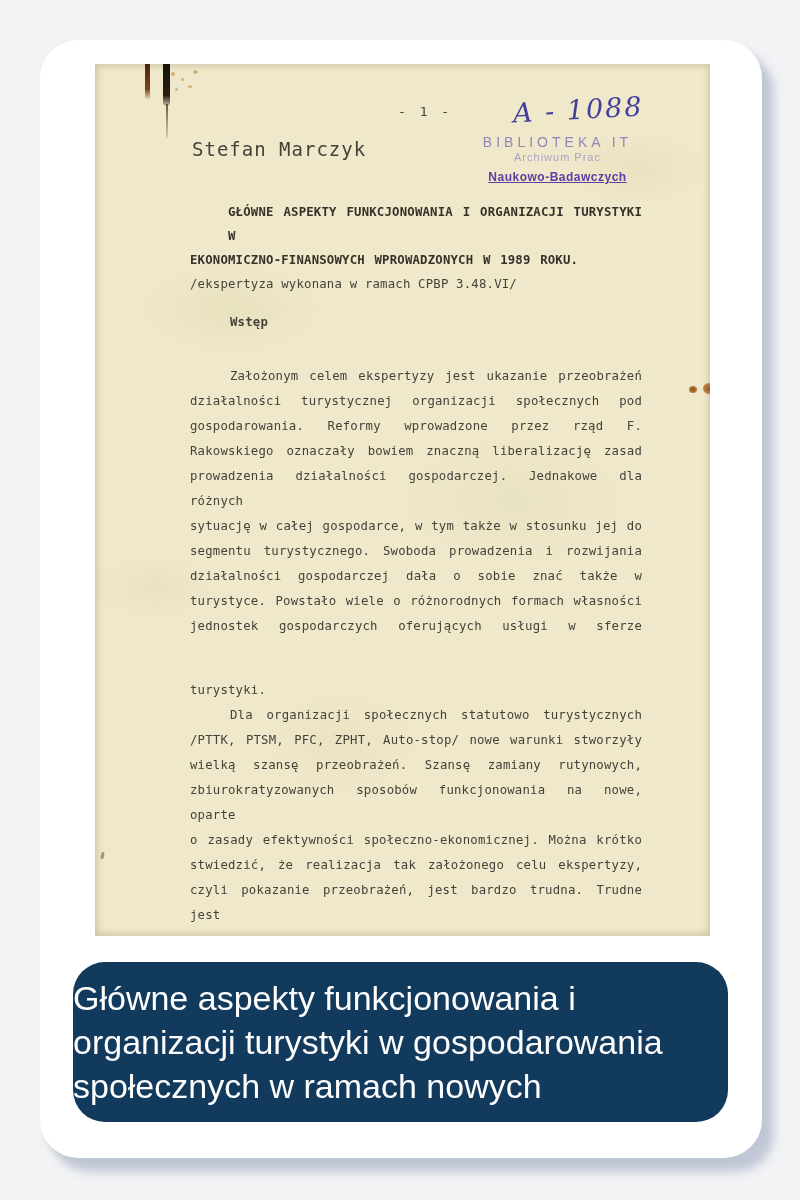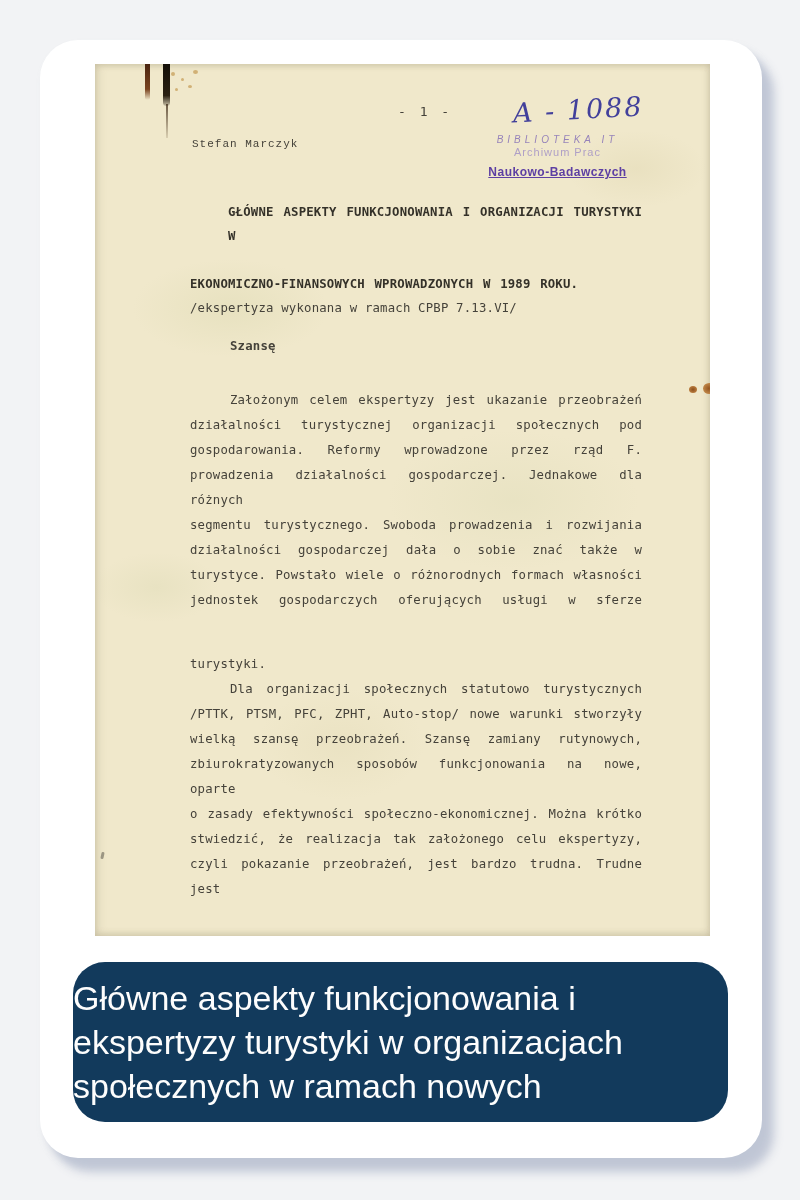--- a/index.html
+++ b/index.html
@@ -70,40 +70,40 @@
   .pageno {
     position: absolute; left: 303px; top: 40px;
     font-size: 13px; letter-spacing: 3px; color: #45423a;
   }
   .handwriting {
     position: absolute; left: 418px; top: 30px;
     font-family: "DejaVu Serif", serif; font-style: italic;
     font-size: 27px; color: #42409b; transform: rotate(-3deg);
     letter-spacing: 2px;
   }
-  .author { position: absolute; left: 97px; top: 74px; font-size: 11px; letter-spacing: 1px; font-family: Liberation Mono, monospace; }
+  .author { position: absolute; left: 97px; top: 74px; font-size: 19px; letter-spacing: 1px; }
   .stamp {
     position: absolute; left: 365px; top: 70px; width: 195px;
     text-align: center; font-family: "Liberation Sans", sans-serif;
   }
-  .stamp-l1 { font-size: 10px; letter-spacing: 4px; color: #8d79b8; opacity: 0.9; font-style: italic; }
+  .stamp-l1 { font-size: 14px; letter-spacing: 4px; color: #8d79b8; opacity: 0.9; }
   .stamp-l2 { font-size: 11px;  letter-spacing: 1px; color: #a493c6; opacity: 0.85; margin-top: 1px; }
   .stamp-l3 { font-size: 12px; font-weight: bold; letter-spacing: 0.5px; color: #5d3fa3;
               text-decoration: underline; margin-top: 7px; }
   
   .text-block {
     position: absolute; left: 95px; top: 136px; width: 452px;
     font-size: 12.3px; letter-spacing: 0.2px;
   }
   .title-line {
     font-weight: bold; color: #343129; line-height: 24px;
     text-align: justify; text-align-last: justify; word-spacing: 2px;
   }
   .title-line.indent { padding-left: 38px; }
-  .title-line.left-end { text-align: right; text-align-last: left; margin-top: 24px; }
+  .title-line.left-end { text-align: right; text-align-last: left; }
   .subtitle { line-height: 24px; color: #45423a; }
   .section-heading { margin-top: 14px; line-height: 24px; padding-left: 40px; font-weight: 600; }
   .body-lines { margin-top: 30px; }
   .tline {
     line-height: 25px; text-align: justify; text-align-last: justify; word-spacing: 1px;
     white-space: normal;
   }
   .tline.first { padding-left: 40px; }
   .tline.end { text-align-last: left; margin-top: 39px; }
   
@@ -150,45 +150,47 @@
     <div class="stamp">
       <div class="stamp-l1">BIBLIOTEKA IT</div>
       <div class="stamp-l2">Archiwum Prac</div>
       <div class="stamp-l3">Naukowo-Badawczych</div>
     </div>
 
     <div class="text-block">
       <div class="title-line indent">GŁÓWNE ASPEKTY FUNKCJONOWANIA I ORGANIZACJI TURYSTYKI W</div>
       <div class="title-line left-end">EKONOMICZNO-FINANSOWYCH WPROWADZONYCH W 1989 ROKU.</div>
 
-      <div class="subtitle">/ekspertyza wykonana w ramach CPBP 7.13.VI/</div>
+      <div class="subtitle">/ekspertyza wykonana w ramach CPBP 3.48.VI/</div>
 
-      <div class="section-heading">Szansę</div>
+      <div class="section-heading">Wstęp</div>
 
       <div class="body-lines">
           <div class="tline first">Założonym celem ekspertyzy jest ukazanie przeobrażeń</div>
           <div class="tline">działalności turystycznej organizacji społecznych pod</div>
           <div class="tline">gospodarowania. Reformy wprowadzone przez rząd F.</div>
+          <div class="tline">Rakowskiego oznaczały bowiem znaczną liberalizację zasad</div>
           <div class="tline">prowadzenia działalności gospodarczej. Jednakowe dla różnych</div>
+          <div class="tline">sytuację w całej gospodarce, w tym także w stosunku jej do</div>
           <div class="tline">segmentu turystycznego. Swoboda prowadzenia i rozwijania</div>
           <div class="tline">działalności gospodarczej dała o sobie znać także w</div>
           <div class="tline">turystyce. Powstało wiele o różnorodnych formach własności</div>
           <div class="tline">jednostek gospodarczych oferujących usługi w sferze</div>
           <div class="tline end">turystyki.</div>
           <div class="tline first">Dla organizacji społecznych statutowo turystycznych</div>
           <div class="tline">/PTTK, PTSM, PFC, ZPHT, Auto-stop/ nowe warunki stworzyły</div>
           <div class="tline">wielką szansę przeobrażeń. Szansę zamiany rutynowych,</div>
           <div class="tline">zbiurokratyzowanych sposobów funkcjonowania na nowe, oparte</div>
           <div class="tline">o zasady efektywności społeczno-ekonomicznej. Można krótko</div>
           <div class="tline">stwiedzić, że realizacja tak założonego celu ekspertyzy,</div>
           <div class="tline">czyli pokazanie przeobrażeń, jest bardzo trudna. Trudne jest</div>
         </div>
     </div>
 
   </div>
 
   <div class="caption">
     <div class="caption-line">Główne aspekty funkcjonowania i</div>
-    <div class="caption-line">ekspertyzy turystyki w organizacjach</div>
+    <div class="caption-line">organizacji turystyki w gospodarowania</div>
     <div class="caption-line">społecznych w ramach nowych</div>
   </div>
 
 </div>
 
 </body></html>

